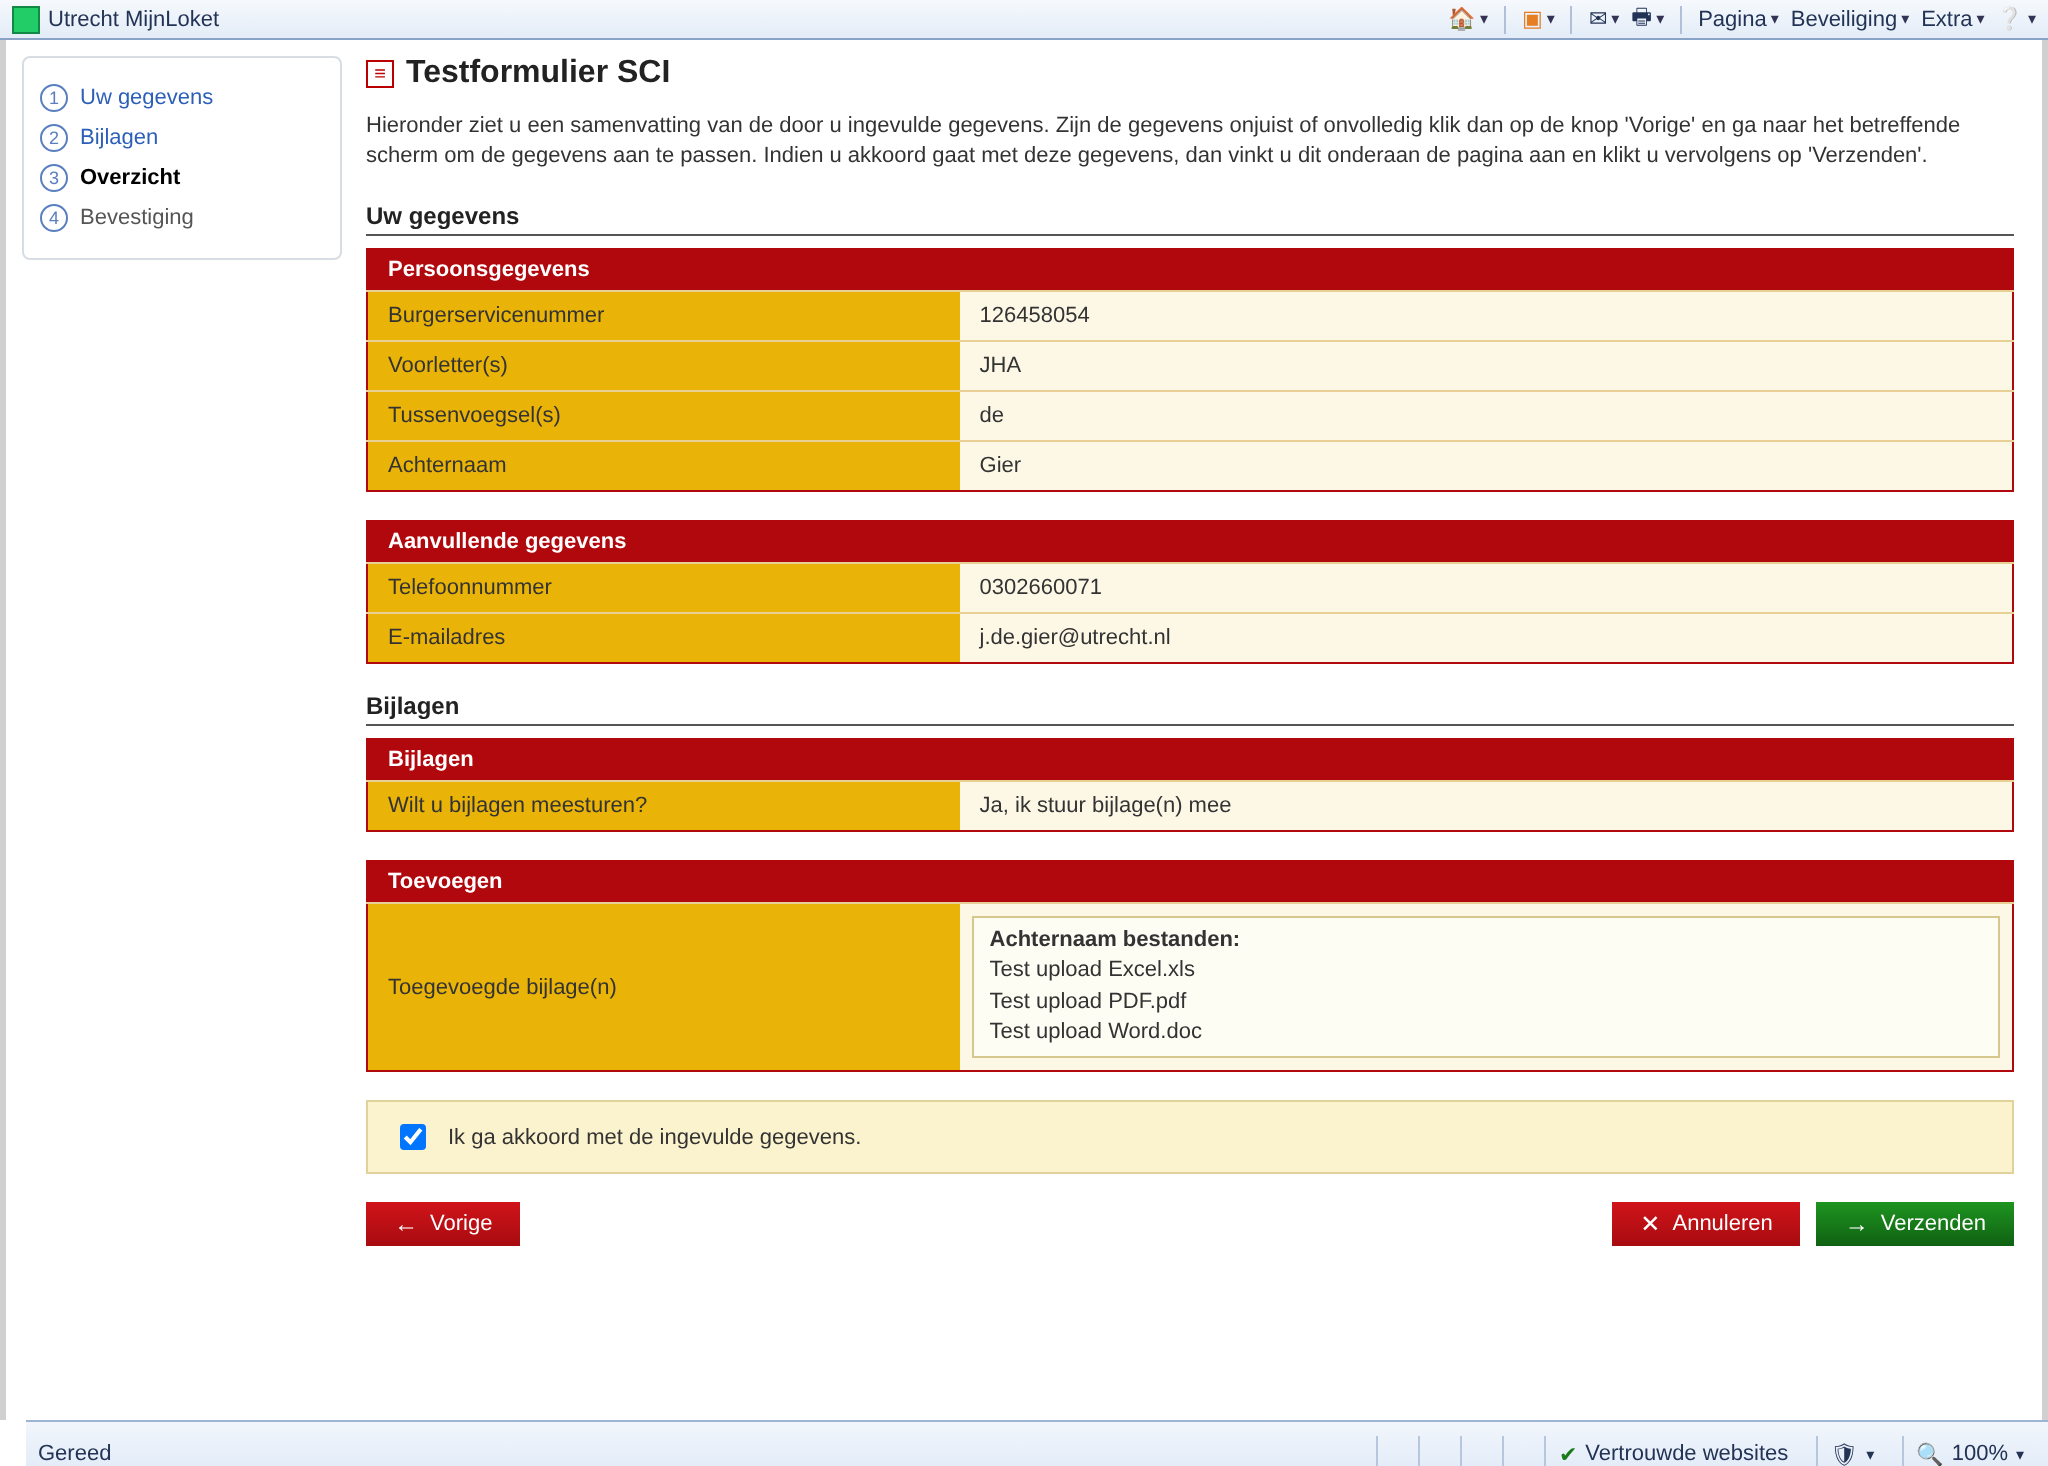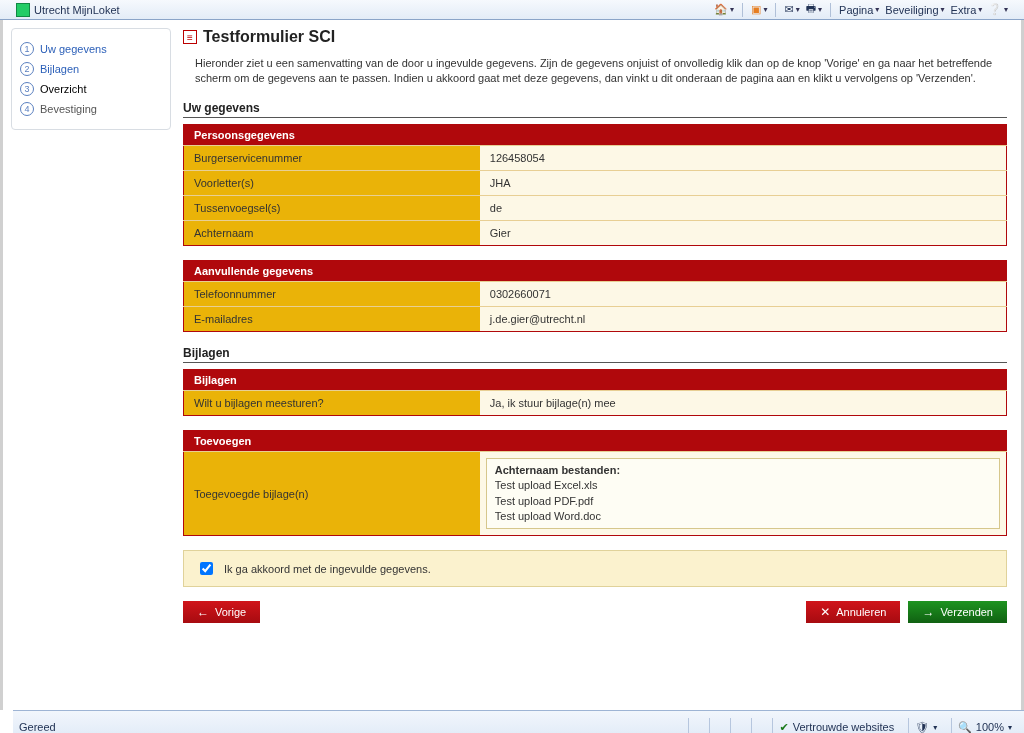--- a/index.html
+++ b/index.html
@@ -10,21 +10,21 @@
     background: #fff;
     color: #333;
   }
   
   .browser-toolbar {
     height: 20px;
     background: linear-gradient(to bottom, #f6f9fd 0%, #e3ecf7 100%);
     border-bottom: 1px solid #8aa4c8;
     display: flex;
     align-items: center;
-    padding: 0 16px;
+    padding: 0 6px;
     justify-content: space-between;
   }
   .browser-toolbar .left {
     display: flex; align-items: center; gap: 4px;
   }
   .browser-toolbar .right {
     display: flex; align-items: center; gap: 6px;
     font-size: 11px; color: #223355;
   }
   .tb-item { display: flex; align-items: center; gap: 2px; cursor: pointer; }
@@ -62,21 +62,21 @@
     padding: 3px 0;
     font-size: 11px;
     cursor: pointer;
   }
   .step-circle {
     width:14px; height:14px; border:1px solid #5a7fbf; border-radius:50%;
     display:flex; align-items:center; justify-content:center;
     font-size:9px; color:#5a7fbf; background:#fff;
   }
   .sidebar-item.link span.lbl { color:#2b5fb8; }
-  .sidebar-item.active span.lbl { color:#000; font-weight:normal; }
+  .sidebar-item.active span.lbl { color:#000; font-weight:bold; }
   .sidebar-item.disabled span.lbl { color:#555; }
 
   .main {
     flex: 1;
     padding-right: 6px;
   }
   .page-title {
     display:flex; align-items:center; gap:6px;
     font-size: 16px; font-weight:bold; color:#222;
     margin: 0 0 10px 0;
@@ -86,21 +86,21 @@
     display:inline-flex; align-items:center; justify-content:center;
     font-size:10px; color:#b00;
   }
   h3.section-header {
     font-size:12px; font-weight:bold; color:#222;
     border-bottom: 1px solid #555;
     margin: 14px 0 6px 0; padding-bottom:2px;
   }
   .intro {
     font-size: 11px; line-height:1.4; color:#333;
-    margin: 6px 0 10px 12px;
+    margin: 6px 0 10px 0;
   }
   table.data {
     width: 100%;
     border-collapse: collapse;
     margin: 6px 0 14px 0;
     border: 1px solid #b0080c;
     padding-left: 37px;
   }
   table.data th.tbl-title {
     background: #b0080c;

